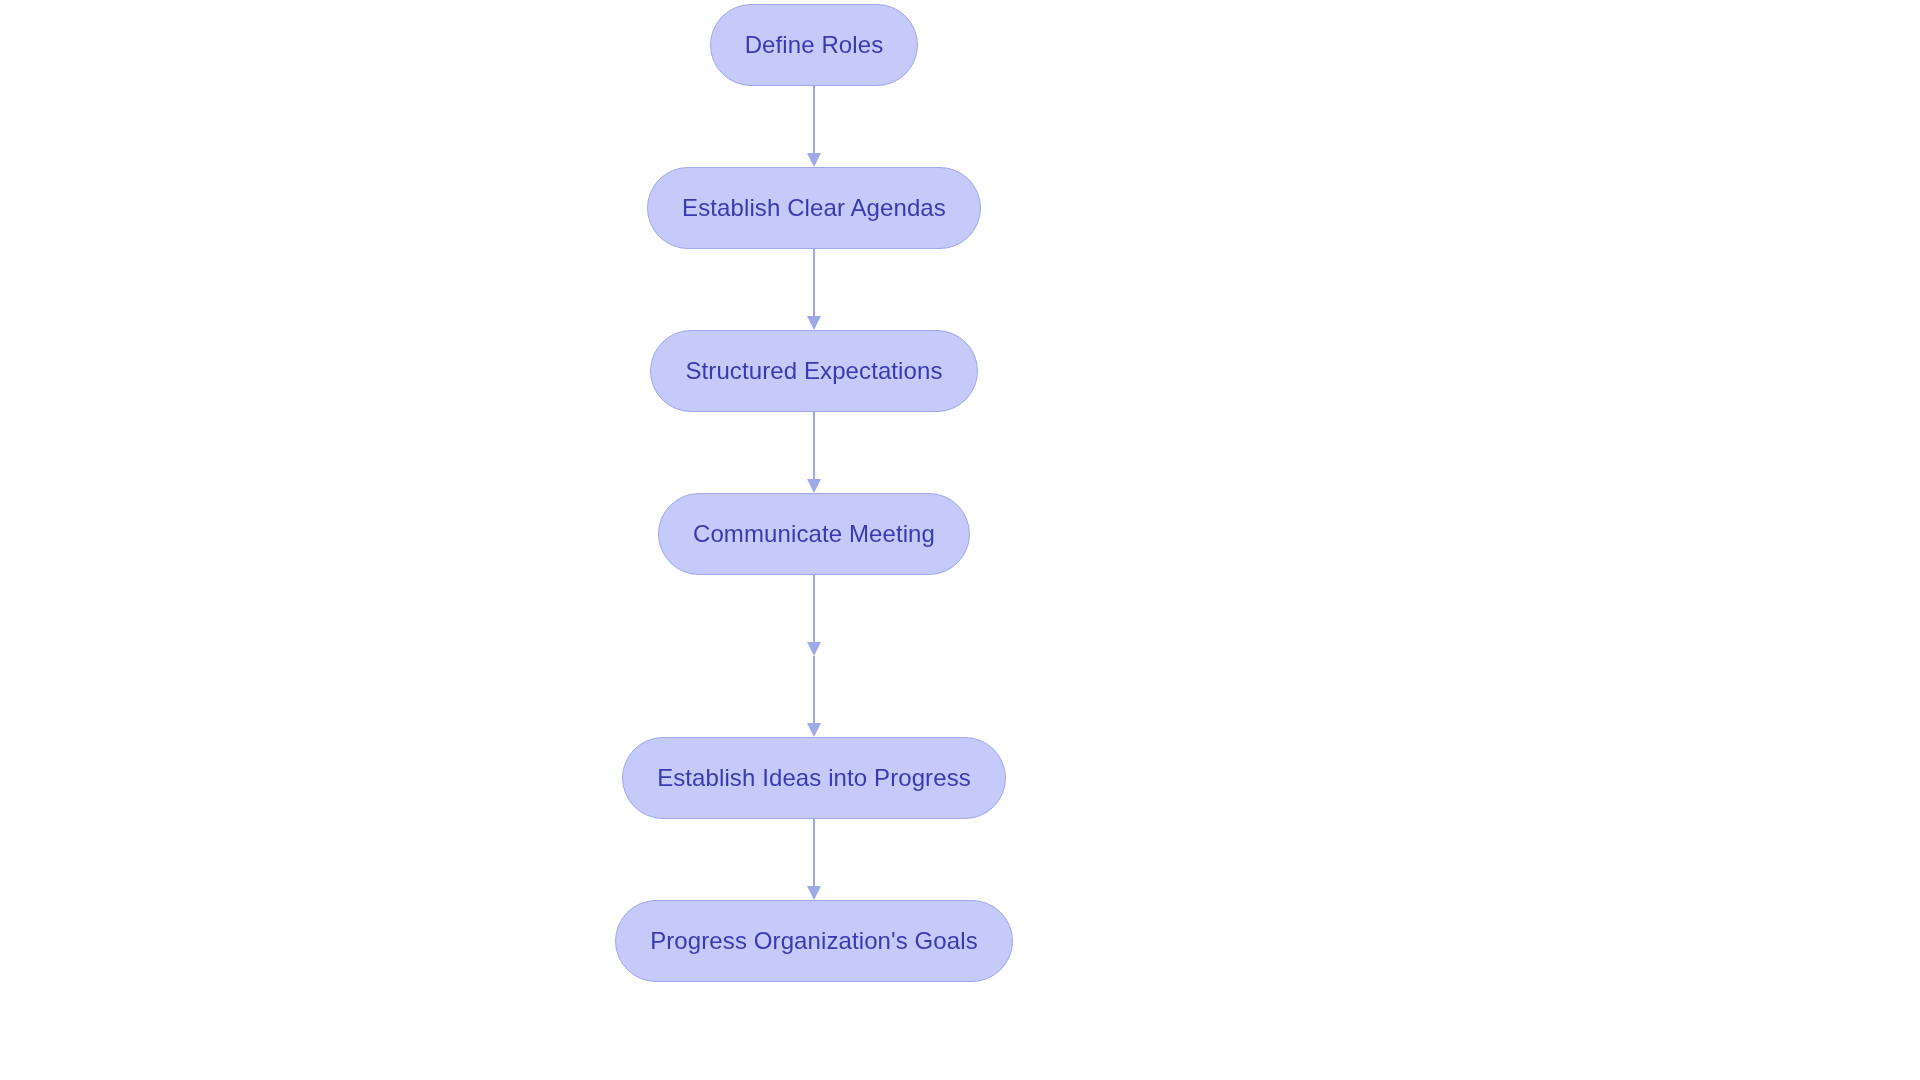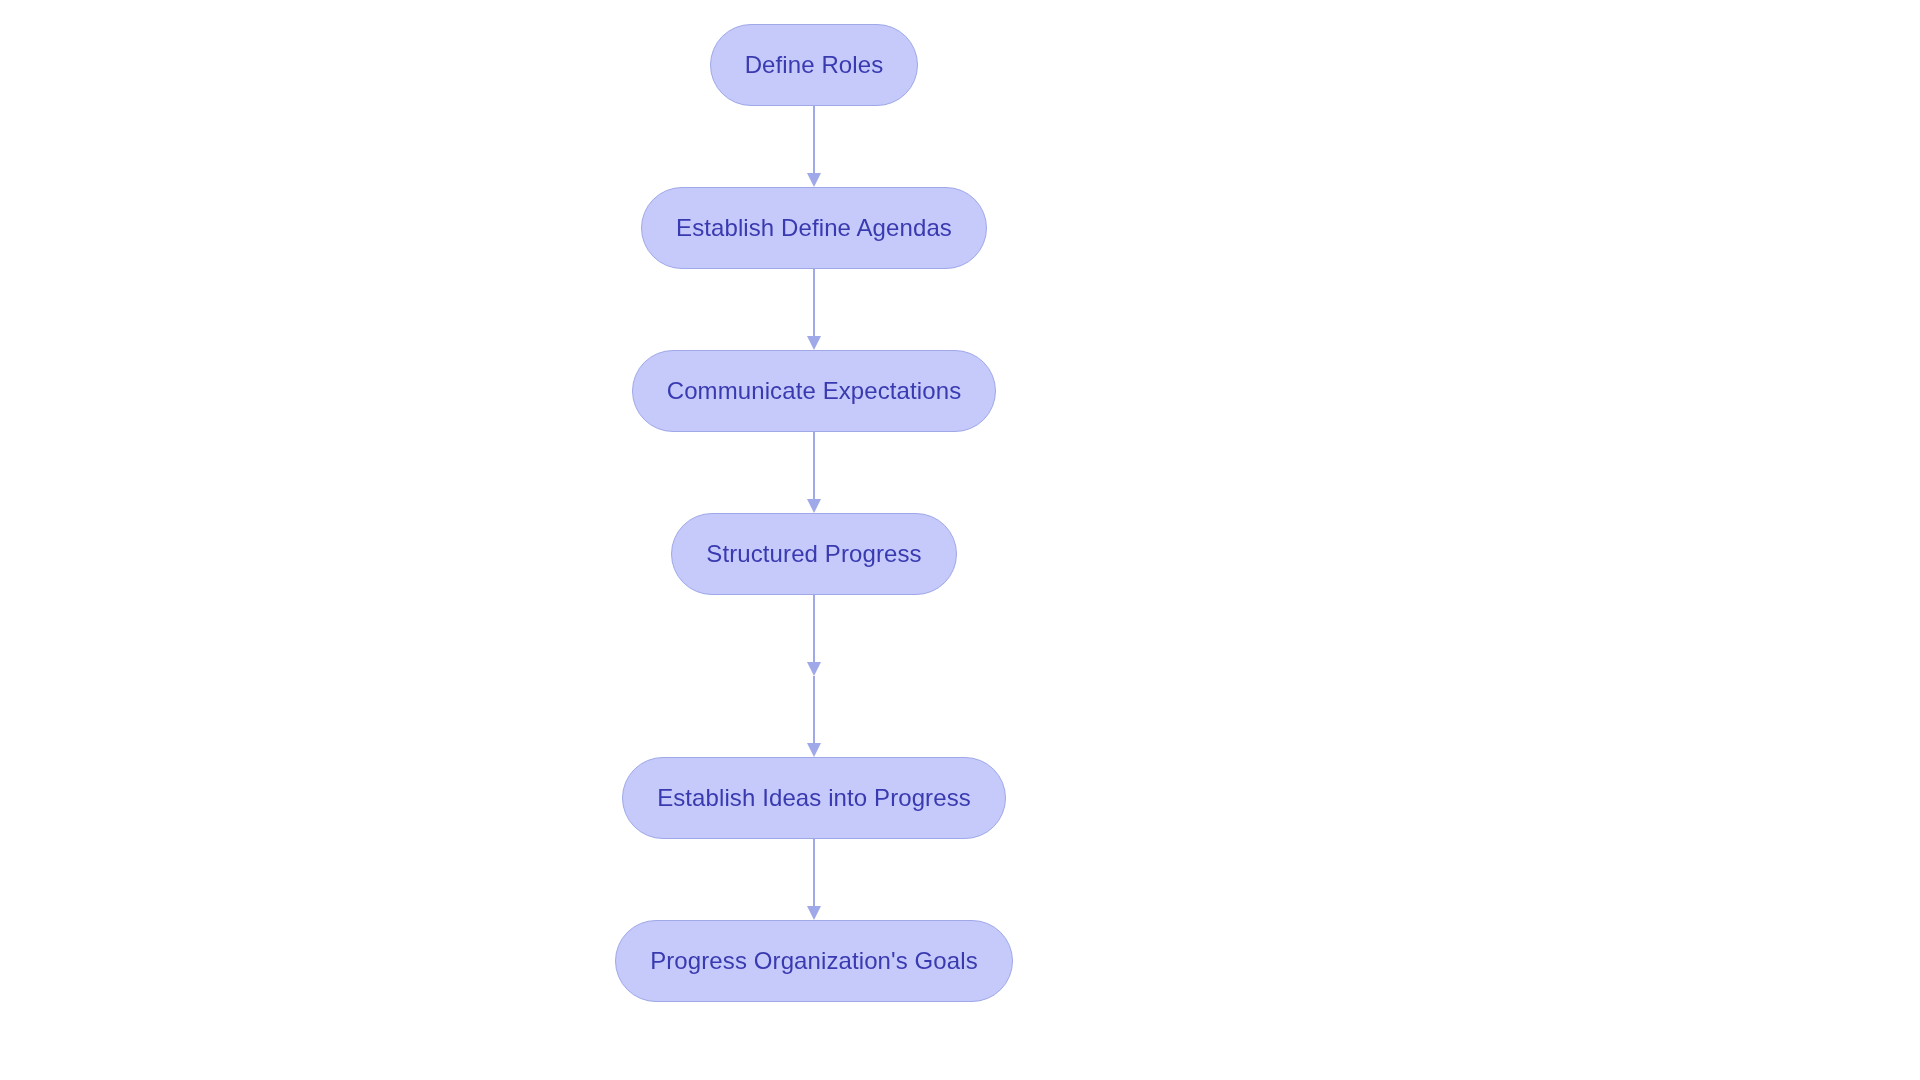--- a/index.html
+++ b/index.html
@@ -24,21 +24,21 @@
   .flow-column {
     position: absolute;
     left: 0;
     top: 0;
     width: 1628px;
     height: 1080px;
     display: flex;
     flex-direction: column;
     align-items: center;
     justify-content: flex-start;
-    padding-top: 24px;
+    padding-top: 4px;
     box-sizing: border-box;
   }
 
   .flow-node {
     box-sizing: border-box;
     height: 82px;
     display: flex;
     align-items: center;
     justify-content: center;
     background: #c5cafb;
@@ -96,39 +96,39 @@
     <div class="flow-node">
       <span class="flow-node-label">Define Roles</span>
     </div>
 
     <div class="flow-connector">
       <div class="connector-line"></div>
       <div class="connector-head"></div>
     </div>
 
     <div class="flow-node">
-      <span class="flow-node-label">Establish Define Agendas</span>
+      <span class="flow-node-label">Establish Clear Agendas</span>
     </div>
 
     <div class="flow-connector">
       <div class="connector-line"></div>
       <div class="connector-head"></div>
     </div>
 
     <div class="flow-node">
-      <span class="flow-node-label">Communicate Expectations</span>
+      <span class="flow-node-label">Structured Expectations</span>
     </div>
 
     <div class="flow-connector">
       <div class="connector-line"></div>
       <div class="connector-head"></div>
     </div>
 
     <div class="flow-node">
-      <span class="flow-node-label">Structured Progress</span>
+      <span class="flow-node-label">Communicate Meeting</span>
     </div>
 
     <div class="flow-connector">
       <div class="connector-line"></div>
       <div class="connector-head"></div>
     </div>
 
 
     <div class="flow-connector">
       <div class="connector-line"></div>

